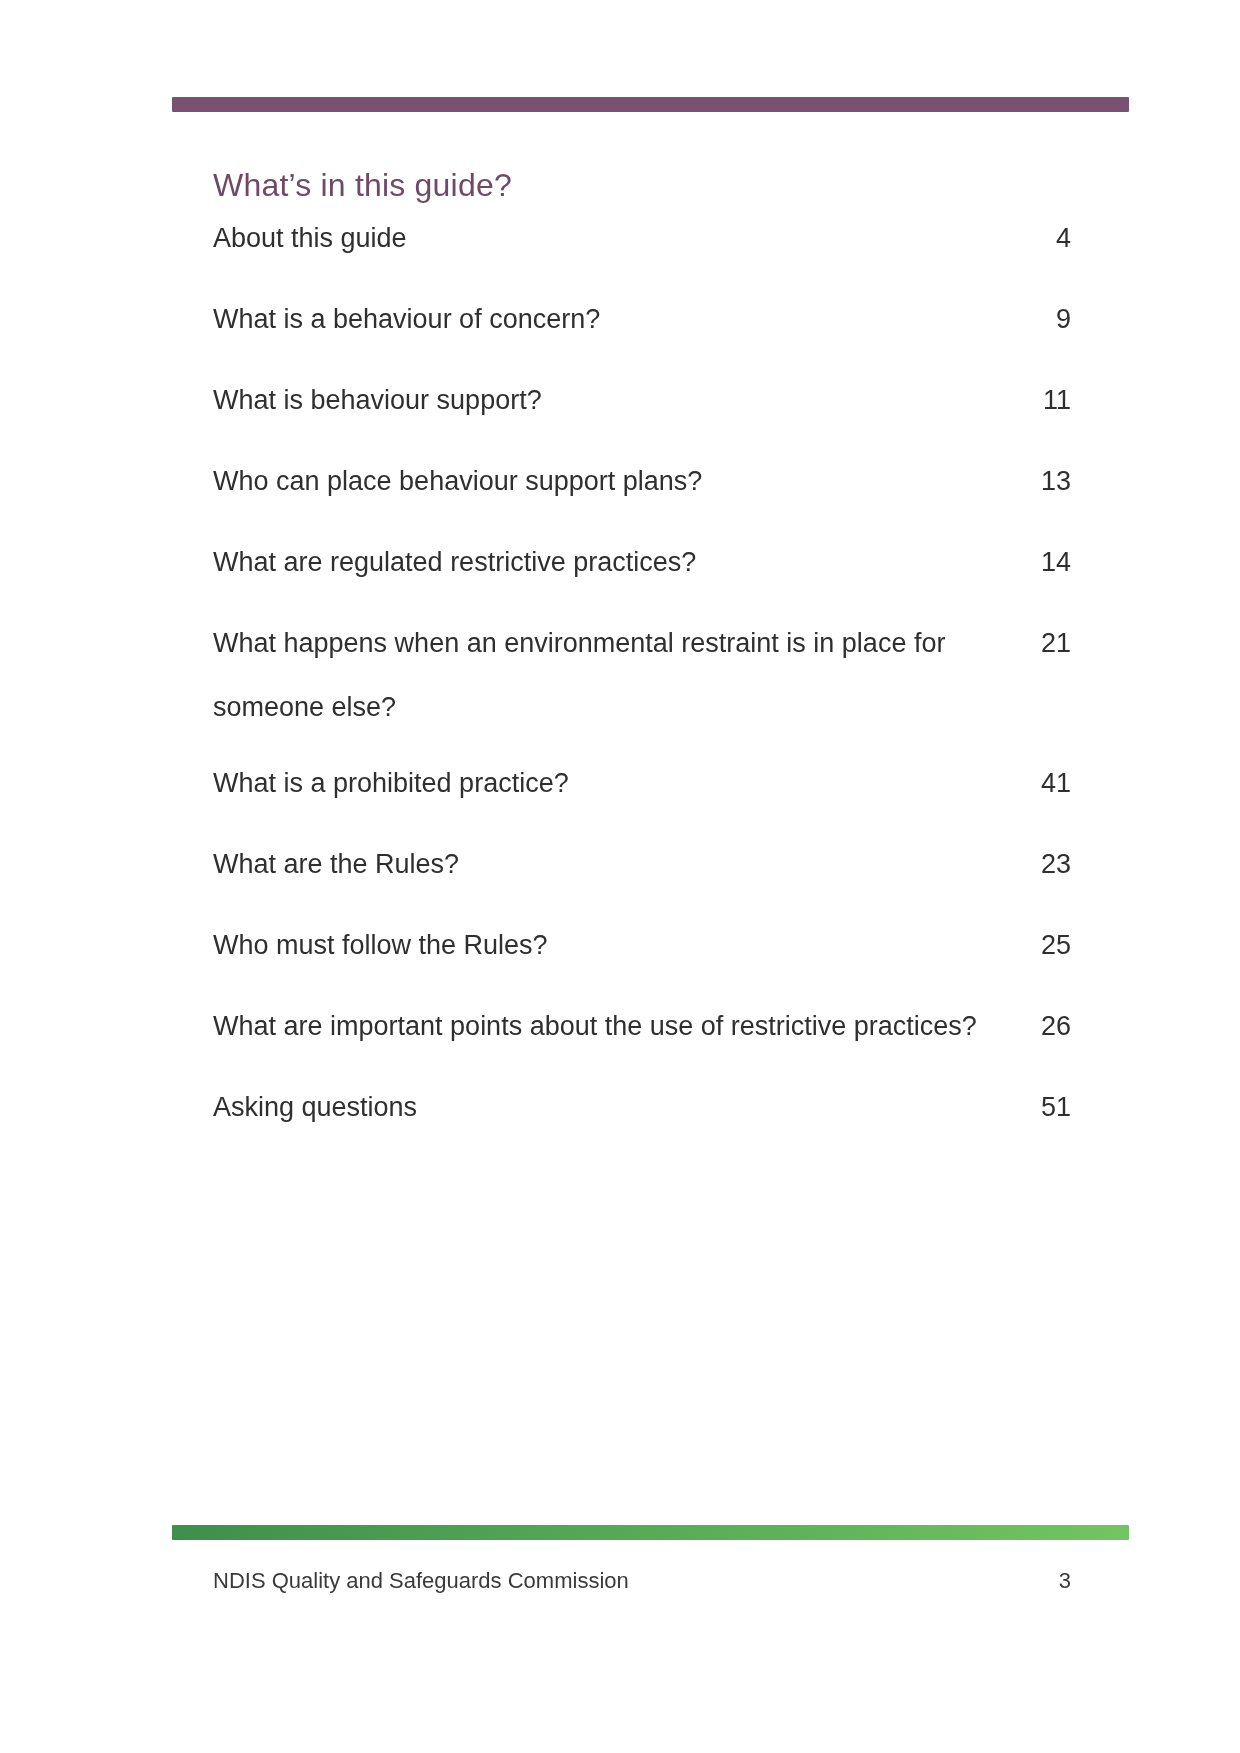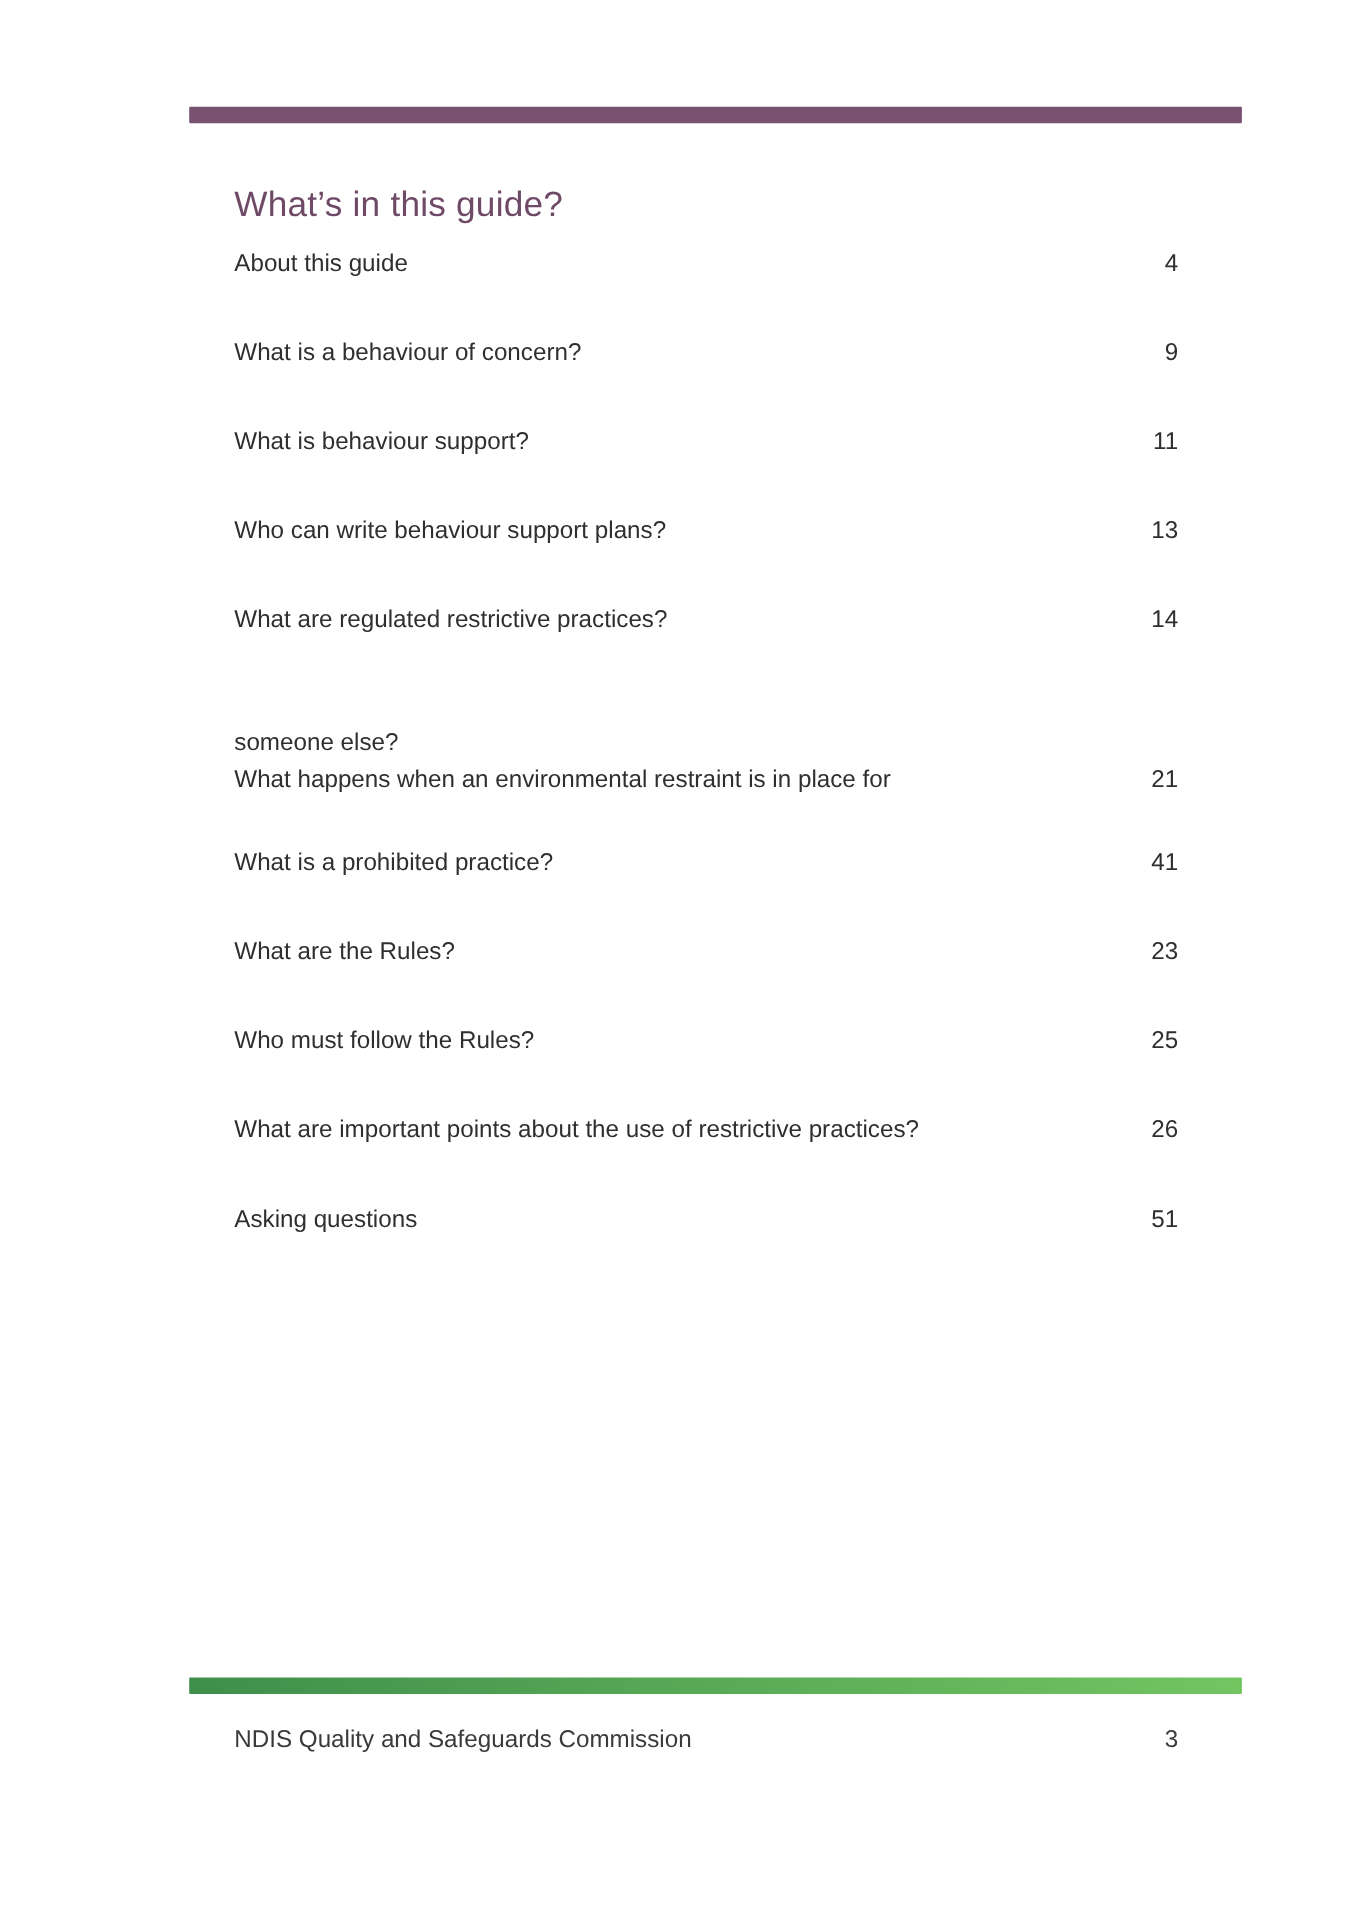--- a/index.html
+++ b/index.html
@@ -38,22 +38,22 @@
     letter-spacing:0.2px;
   }
   .toc{
     position:absolute;
     left:213px;top:222px;
     width:858px;
   }
   .toc-row{
     display:flex;
     justify-content:space-between;
-    align-items:flex-end;
-    font-size:22px;
+    align-items:flex-start;
+    font-size:27px;
     line-height:33px;
     color:var(--body-text);
     margin-bottom:48px;
   }
   .toc-label{flex:1;padding-right:20px;}
   .toc-page{
     min-width:70px;
     text-align:right;
     white-space:nowrap;
   }
@@ -100,33 +100,33 @@
       <span class="toc-label">What is a behaviour of concern?</span>
       <span class="toc-page">9</span>
     </div>
 
     <div class="toc-row">
       <span class="toc-label">What is behaviour support?</span>
       <span class="toc-page">11</span>
     </div>
 
     <div class="toc-row">
-      <span class="toc-label">Who can write behaviour support plans?</span>
+      <span class="toc-label">Who can place behaviour support plans?</span>
       <span class="toc-page">13</span>
     </div>
 
     <div class="toc-row">
       <span class="toc-label">What are regulated restrictive practices?</span>
       <span class="toc-page">14</span>
     </div>
 
     <div class="toc-row toc-row-wrapped">
       <span class="toc-label">
+        <span class="toc-line">What happens when an environmental restraint is in place for</span>
         <span class="toc-line toc-line-2">someone else?</span>
-        <span class="toc-line">What happens when an environmental restraint is in place for</span>
       </span>
       <span class="toc-page">21</span>
     </div>
 
     <div class="toc-row">
       <span class="toc-label">What is a prohibited practice?</span>
       <span class="toc-page">41</span>
     </div>
 
     <div class="toc-row">

